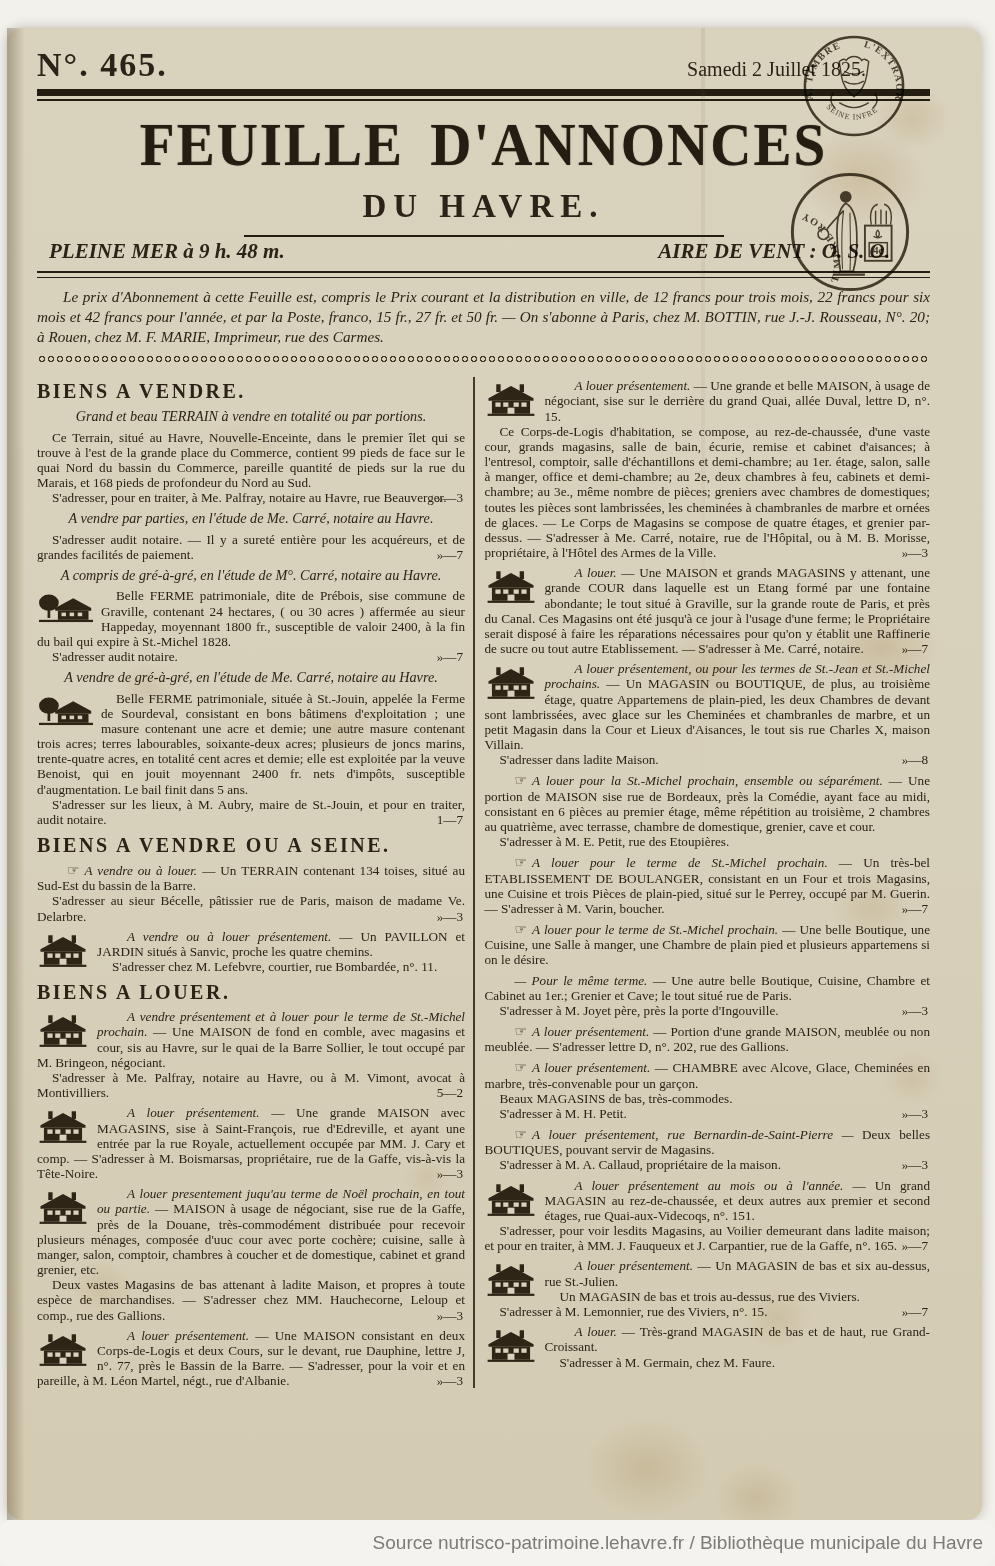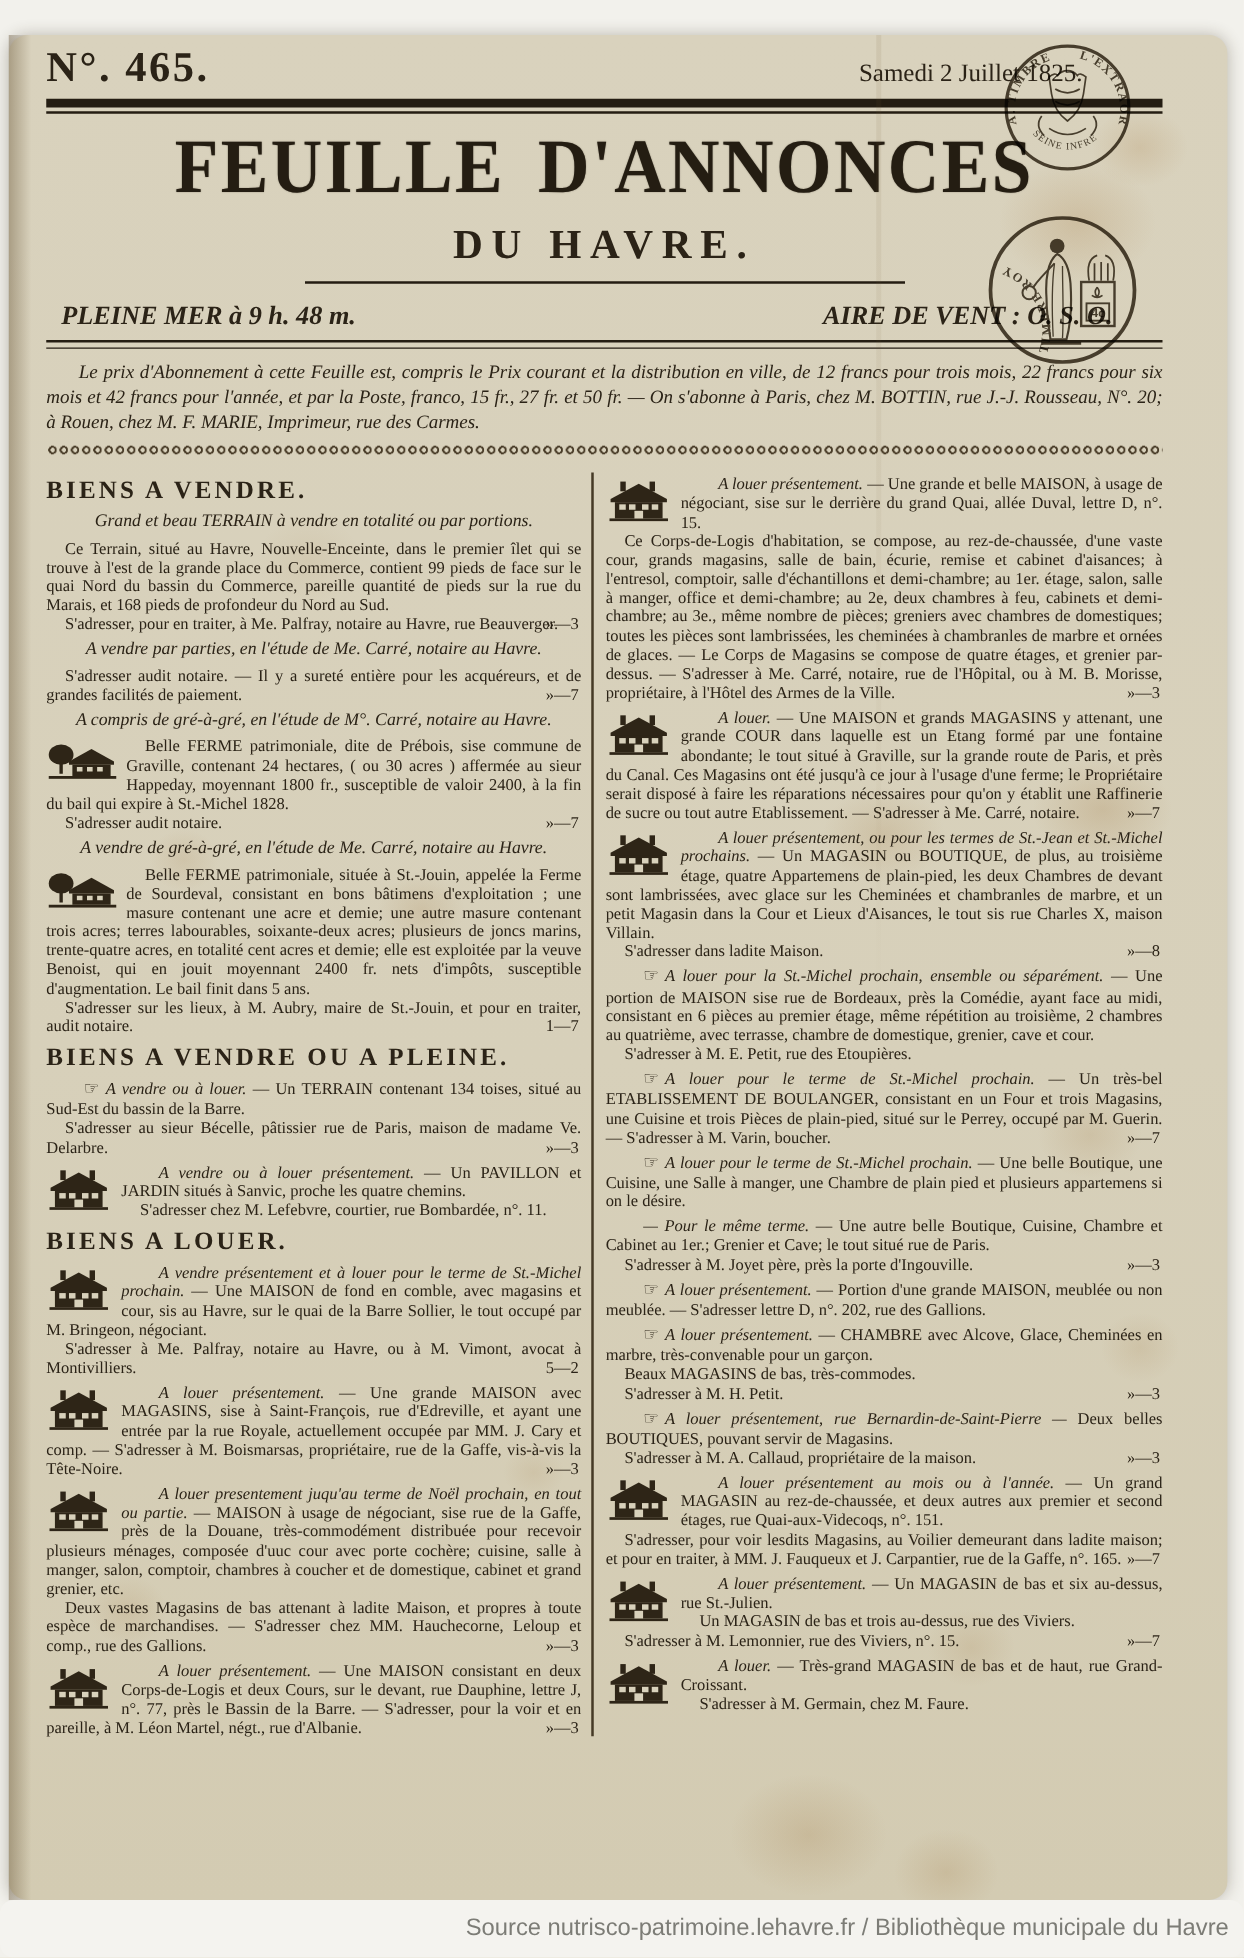--- a/index.html
+++ b/index.html
@@ -17,37 +17,37 @@
       radial-gradient(70px 55px at 700px 640px, rgba(150,105,45,.16), transparent 70%),
       radial-gradient(80px 60px at 875px 620px, rgba(150,105,45,.20), transparent 70%),
       radial-gradient(60px 50px at 865px 880px, rgba(150,105,45,.14), transparent 70%),
       radial-gradient(45px 40px at 95px 1260px, rgba(150,105,45,.13), transparent 70%),
       radial-gradient(35px 30px at 420px 1150px, rgba(150,105,45,.10), transparent 70%),
       radial-gradient(45px 40px at 905px 1050px, rgba(150,105,45,.12), transparent 70%),
       radial-gradient(50px 45px at 770px 1290px, rgba(150,105,45,.13), transparent 70%),
       radial-gradient(90px 70px at 640px 1440px, rgba(150,105,45,.18), transparent 70%),
       radial-gradient(60px 50px at 750px 1470px, rgba(150,105,45,.16), transparent 70%),
       linear-gradient(180deg, #d9d2bd 0%, #d7d0ba 55%, #d3cbb2 100%);
-    padding:0 52px 0 30px;box-sizing:border-box;}
+    padding:10px 52px 0 30px;box-sizing:border-box;}
   .page::before{content:"";position:absolute;left:0;top:0;bottom:0;width:18px;
     background:linear-gradient(90deg, rgba(92,72,40,.38), rgba(92,72,40,0));pointer-events:none;}
   .page::after{content:"";position:absolute;left:694px;top:0;bottom:0;width:4px;
     background:linear-gradient(rgba(110,85,45,.10), rgba(110,85,45,0) 55%);pointer-events:none;}
   
   .mast-top{display:flex;justify-content:space-between;align-items:baseline;margin-top:8px;}
   .issue{font-size:34px;font-weight:bold;letter-spacing:2px;}
   .date{font-size:20px;margin-right:64px;}
   .rule-thick{margin-top:5px;border-top:7px solid #241d12;border-bottom:2px solid #241d12;height:3px;}
   .title{font-size:57px;font-weight:bold;text-align:center;letter-spacing:2px;word-spacing:10px;
          margin-top:10px;transform:scaleY(1.08);color:#241d12;text-shadow:0 0 1px rgba(36,29,18,.55);}
   .subtitle{font-size:18px;font-weight:bold;text-align:center;letter-spacing:7.5px;word-spacing:9px;margin-top:17px;}
   .place{font-size:33px;font-weight:bold;text-align:center;letter-spacing:7px;margin-top:12px;}
   .rule-mid{width:480px;margin:10px auto 2px;border-top:2.5px solid #241d12;}
   .conditions{display:flex;justify-content:space-between;font-style:italic;font-weight:bold;
-              font-size:21px;margin-top:13px;padding:0 40px 0 12px;}
+              font-size:21px;margin-top:2px;padding:0 40px 0 12px;}
   .rule-double{margin-top:7px;border-top:2.5px solid #241d12;border-bottom:1.5px solid #241d12;height:4px;}
   .subscription{margin:9px 0 0;font-size:15.2px;font-style:italic;line-height:1.32;
                 text-align:justify;text-indent:26px;}
   .ornament{margin-top:7px;height:10px;background-image:
       radial-gradient(circle 3.4px at 5px 5px, transparent 1.7px, #473a26 1.8px 3.2px, transparent 3.4px);
       background-size:9px 10px;background-repeat:repeat-x;}
   
   .columns{display:flex;margin-top:9px;}
   .col{font-size:13.2px;line-height:1.15;}
   .col-left{width:428px;flex:none;}
@@ -142,21 +142,21 @@
                 <g fill="#d8d1bb">
                   <rect x="27" y="24" width="5" height="4"></rect>
                   <rect x="36" y="24" width="5" height="4"></rect>
                   <rect x="45" y="24" width="5" height="4"></rect>
                 </g>
               </svg></span>
             <p class="ad-p"><span>Belle FERME patrimoniale, située à St.-Jouin, appelée la Ferme de Sourdeval, consistant en bons bâtimens d'exploitation ; une masure contenant une acre et demie; une autre masure contenant trois acres; terres labourables, soixante-deux acres; plusieurs de joncs marins, trente-quatre acres, en totalité cent acres et demie; elle est exploitée par la veuve Benoist, qui en jouit moyennant 2400 fr. nets d'impôts, susceptible d'augmentation. Le bail finit dans 5 ans.</span></p>
             <p class="ad-p">S'adresser sur les lieux, à M. Aubry, maire de St.-Jouin, et pour en traiter, audit notaire.</p>
             <div class="ref-line">1—7</div>
           </div>
-          <div class="col-heading">BIENS A VENDRE OU A PLEINE.</div>
+          <div class="col-heading">BIENS A VENDRE OU A SEINE.</div>
           <div class="ad">
             <p class="ad-p lead-p"><span class="hand">☞</span><span class="lead">A vendre ou à louer.</span> <span>— Un TERRAIN contenant 134 toises, situé au Sud-Est du bassin de la Barre.</span></p>
             <p class="ad-p">S'adresser au sieur Bécelle, pâtissier rue de Paris, maison de madame Ve. Delarbre.</p>
             <div class="ref-line">»—3</div>
           </div>
           <div class="ad">
             <span class="icon-house"><svg viewBox="0 0 60 42">
                 <g fill="#2e2517">
                   <rect x="13" y="4" width="5" height="9"></rect>
                   <rect x="40" y="4" width="5" height="9"></rect>

